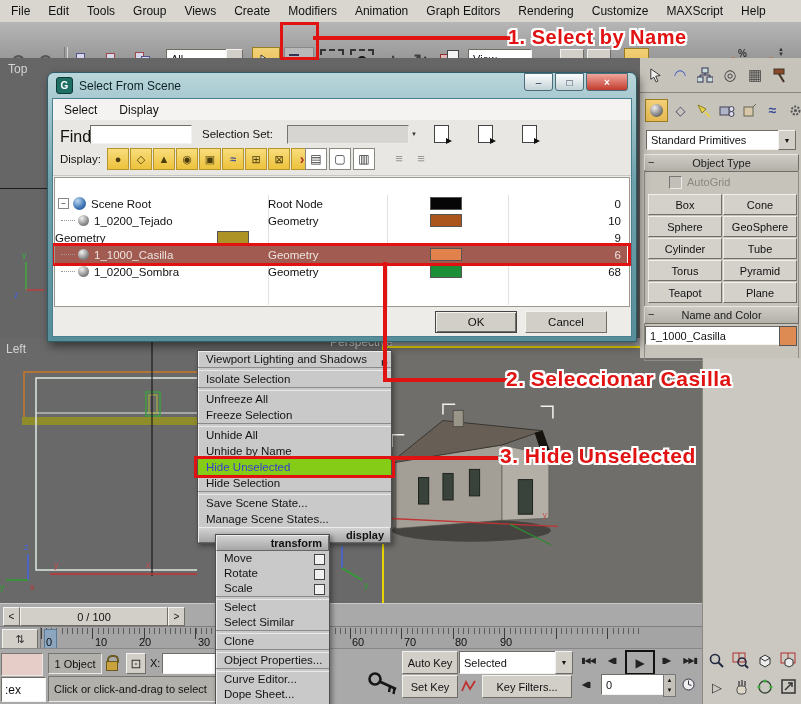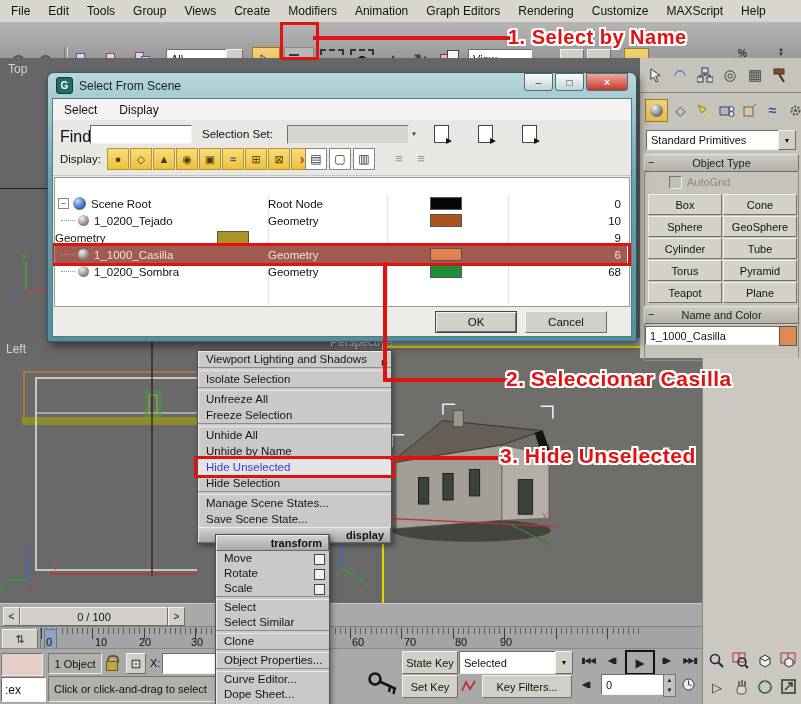--- a/index.html
+++ b/index.html
@@ -21,21 +21,21 @@
   .lnk i{position:absolute;width:7px;height:7px;border:1px solid #54548c;background:#d8d8ec}
   
   .vplabel{position:absolute;color:#d4d4d4;font-size:12px;z-index:6}
   
   .quad{position:absolute;z-index:60;background:#c9c9c9;border:1px solid #4f4f4f;box-shadow:inset 1px 1px 0 #ededed,2px 2px 5px rgba(0,0,0,.4)}
   .qitem{position:relative;height:16px;line-height:16px;padding-left:8px;font-size:11.5px;color:#141414}
   .qitem2{height:15px;line-height:15px}
   .qsep{height:2px;border-top:1px solid #8b8b8b;border-bottom:1px solid #e9e9e9}
   .qhead{height:14px;line-height:14px;font-weight:bold;text-align:right;padding-right:6px;font-size:11px;
          background:linear-gradient(#d2d2d2,#a6a6a6);border:1px solid;border-color:#ececec #666 #666 #ececec}
-  .qhl{background:#e5e5e5;color:#3a3ad0}
+  .qhl{background:#84cc16;color:#3a3ad0}
   .qsq{position:absolute;right:4px;top:3px;width:9px;height:9px;background:#f0f0f0;border:1px solid #444}
   .qarrow{position:absolute;right:3px;top:4px;font-size:8px;color:#222}
   
   #dlg{position:absolute;left:47px;top:72px;width:588px;height:268px;z-index:50;border-radius:7px 7px 0 0;
        background:linear-gradient(#b9d6db,#6fa1ac 40%,#578d99);border:1px solid #2f5d68;box-shadow:3px 4px 10px rgba(0,0,0,.5)}
   #dlg-title{position:absolute;left:0;top:0;right:0;height:25px;display:flex;align-items:center;padding-left:8px;font-size:12px;color:#0e2226}
   .winbtn{height:16px;border:1px solid #4a6d77;border-radius:0 0 3px 3px;display:flex;align-items:center;justify-content:center;color:#234;font-size:10px;background:linear-gradient(#fdfdfd,#c2d2d6)}
   #dlg-body{position:absolute;left:4px;right:4px;top:25px;bottom:4px;background:#edecE8;border:1px solid #49808d;overflow:hidden}
   .dmenu{padding:0 0 0 0;height:21px;background:#f4f3f1;border-bottom:1px solid #d7d5d1;display:flex;align-items:center;font-size:12px}
   .dmitem{padding:2px 11px}
@@ -300,21 +300,21 @@
   </div>
   <div class="abs" style="left:0;top:626px;width:702px;height:22px;background:#a4a4a4;border-top:1px solid #7e7e7e">
     <div class="abs raised ctr" style="left:2px;top:2px;width:34px;height:18px;font-size:11px;color:#333">⇅</div>
     <div class="abs" style="left:40px;top:0;width:600px;height:22px;border-left:1px solid #777">
       <div class="abs" style="left:0;top:1px;width:600px;height:6px;background:repeating-linear-gradient(90deg,#5c5c5c 0 1px,transparent 1px 5.15px)"></div>
       <div class="abs" style="left:0;top:1px;width:600px;height:11px;background:repeating-linear-gradient(90deg,#3c3c3c 0 1px,transparent 1px 51.5px)"></div>
       <div class="abs" style="left:3px;top:2px;width:11px;height:18px;background:#8ca6c0;border:1px solid #5a7a9a"></div>
       <span class="abs" style="left:-5px;top:9px;width:26px;text-align:center">0</span>
       <span class="abs" style="left:47px;top:9px;width:26px;text-align:center">10</span>
       <span class="abs" style="left:98px;top:9px;width:26px;">20</span>
-      <span class="abs" style="left:150px;top:9px;width:26px;">30</span>
+      <span class="abs" style="left:150px;top:9px;width:26px;text-align:center">30</span>
       <span class="abs" style="left:201px;top:9px;width:26px;text-align:center">40</span>
       <span class="abs" style="left:253px;top:9px;width:26px;text-align:center">50</span>
       <span class="abs" style="left:304px;top:9px;width:26px;text-align:center">60</span>
       <span class="abs" style="left:356px;top:9px;width:26px;text-align:center">70</span>
       <span class="abs" style="left:407px;top:9px;width:26px;text-align:center">80</span>
       <span class="abs" style="left:459px;top:9px;width:26px;text-align:left">90</span>
       <span class="abs" style="left:508px;top:20px;width:30px;text-align:center">100</span>
     </div>
   </div>
 
@@ -335,21 +335,21 @@
     <div class="abs sunken" style="left:162px;top:4px;width:120px;height:19px"></div>
     <div class="abs sunkg" style="left:48px;top:27px;width:250px;height:24px;display:flex;align-items:center;padding-left:5px;font-size:11px">
         <span>Click or click-and-drag to select</span>
       </div>
     <svg class="abs" style="left:366px;top:18px" width="34" height="34">
       <circle cx="9" cy="12" r="5.5" fill="none" stroke="#161616" stroke-width="2.6"></circle>
       <line x1="13.5" y1="14.5" x2="30" y2="22" stroke="#161616" stroke-width="2.6"></line>
       <line x1="24" y1="19.5" x2="23" y2="25" stroke="#161616" stroke-width="2.4"></line>
       <line x1="28.5" y1="21.5" x2="27.5" y2="27" stroke="#161616" stroke-width="2.4"></line>
     </svg>
-    <div class="abs raised ctr" style="left:402px;top:2px;width:54px;height:21px;font-size:11px">State Key</div>
+    <div class="abs raised ctr" style="left:402px;top:2px;width:54px;height:21px;font-size:11px">Auto Key</div>
     <div class="abs raised ctr" style="left:402px;top:26px;width:54px;height:21px;font-size:11px">Set Key</div>
     <div class="abs sunken" style="left:459px;top:2px;width:96px;height:21px;display:flex;align-items:center;padding-left:4px;font-size:11px">
         <span>Selected</span>
       </div>
     <div class="abs raised ctr" style="left:555px;top:2px;width:16px;height:21px;font-size:7px">▼</div>
     <div class="abs ctr" style="left:459px;top:26px;width:20px;height:21px">
       <svg width="16" height="14">
           <polyline points="1,12 5,3 9,10 14,2" fill="none" stroke="#c03030" stroke-width="1.8"></polyline>
         </svg>
     </div>
@@ -544,22 +544,22 @@
     <div class="qitem">Isolate Selection</div>
     <div class="qsep"></div>
     <div class="qitem">Unfreeze All</div>
     <div class="qitem">Freeze Selection</div>
     <div class="qsep"></div>
     <div class="qitem">Unhide All</div>
     <div class="qitem">Unhide by Name</div>
     <div class="qitem qhl"><span>Hide Unselected</span><span class="rowbox"></span></div>
     <div class="qitem">Hide Selection</div>
     <div class="qsep"></div>
+    <div class="qitem">Save Scene State...</div>
     <div class="qitem">Manage Scene States...</div>
-    <div class="qitem">Save Scene State...</div>
     <div class="qhead">display</div>
   </div>
   <div class="quad" style="left:215px;top:534px;width:113px">
     <div class="qhead">transform</div>
     <div class="qitem qitem2"><span>Move</span><span class="qsq"></span></div>
     <div class="qitem qitem2"><span>Rotate</span><span class="qsq"></span></div>
     <div class="qitem qitem2"><span>Scale</span><span class="qsq"></span></div>
     <div class="qsep"></div>
     <div class="qitem qitem2">Select</div>
     <div class="qitem qitem2">Select Similar</div>

